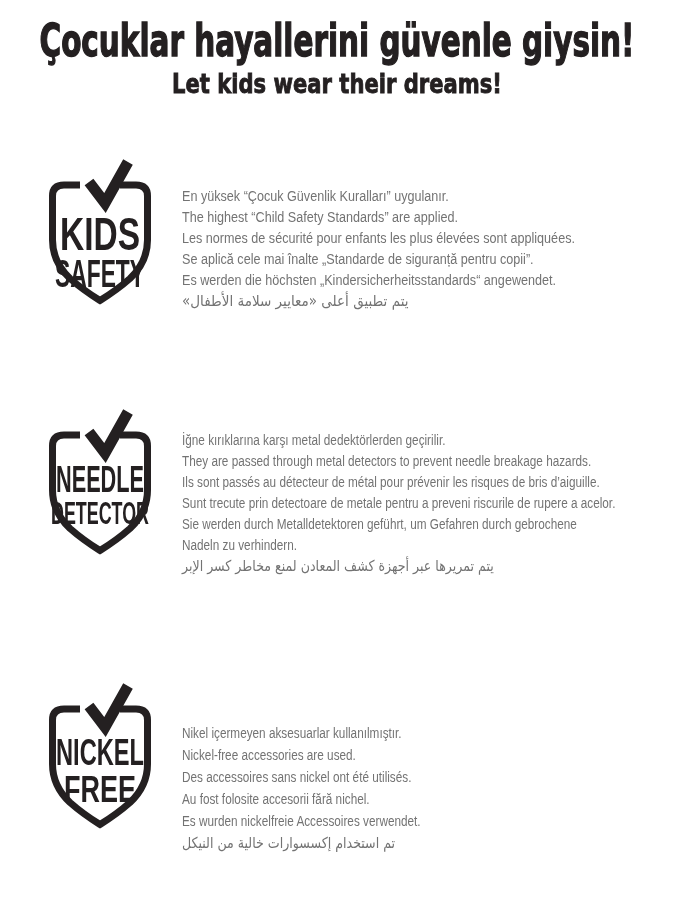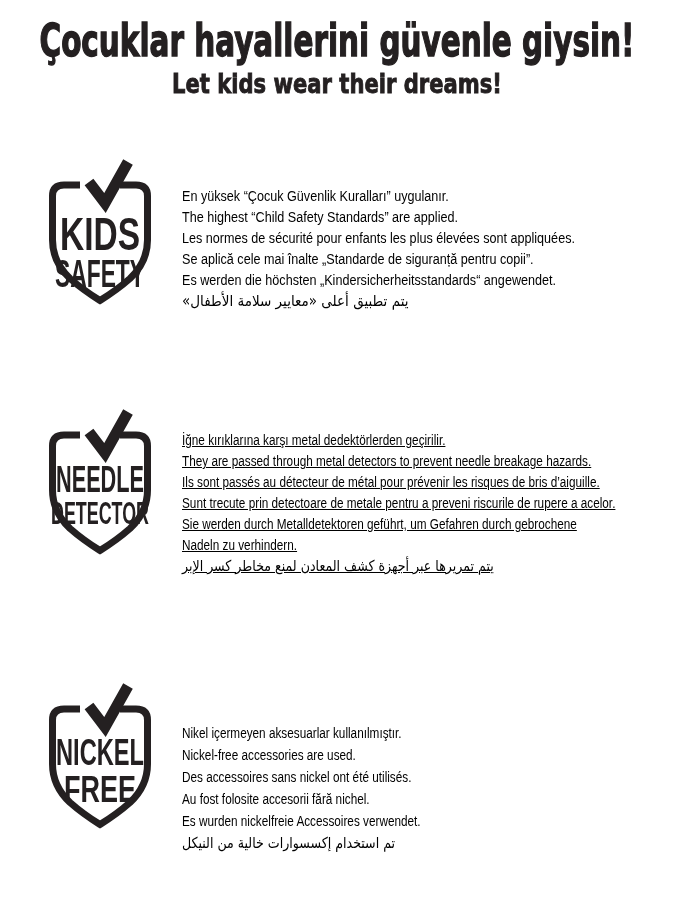--- a/index.html
+++ b/index.html
@@ -27,23 +27,23 @@
   .badge-3 { top:672px; }
   .badge path, .badge polyline { stroke:#242021; fill:none; }
   .badge .shield { stroke-width:7; }
   .badge .check  { stroke-width:11; stroke-linecap:butt; stroke-linejoin:miter; }
   .badge text {
     font-family:"Liberation Sans", sans-serif;
     font-weight:bold; fill:#242021;
   }
 
   
-  .textblock { position:absolute; left:182px; width:493px; color:#000000; }
+  .textblock { position:absolute; left:182px; width:493px; color:#737373; }
   .tb-1 { top:186px; }
-  .tb-2 { top:430px;text-decoration:underline; }
+  .tb-2 { top:430px; }
   .tb-3 { top:722px; }
   .line { white-space:nowrap; transform-origin:0 50%; font-size:14px; }
   .tb-1 .line { line-height:21px; transform:scaleX(0.90); }
   .tb-2 .line { line-height:21px; transform:scaleX(0.84); }
   .tb-3 .line { line-height:22px; transform:scaleX(0.84); }
   .line.ar {
     direction:rtl; text-align:left; font-size:15px;
     font-family:"DejaVu Sans", sans-serif;
   }
 </style>

